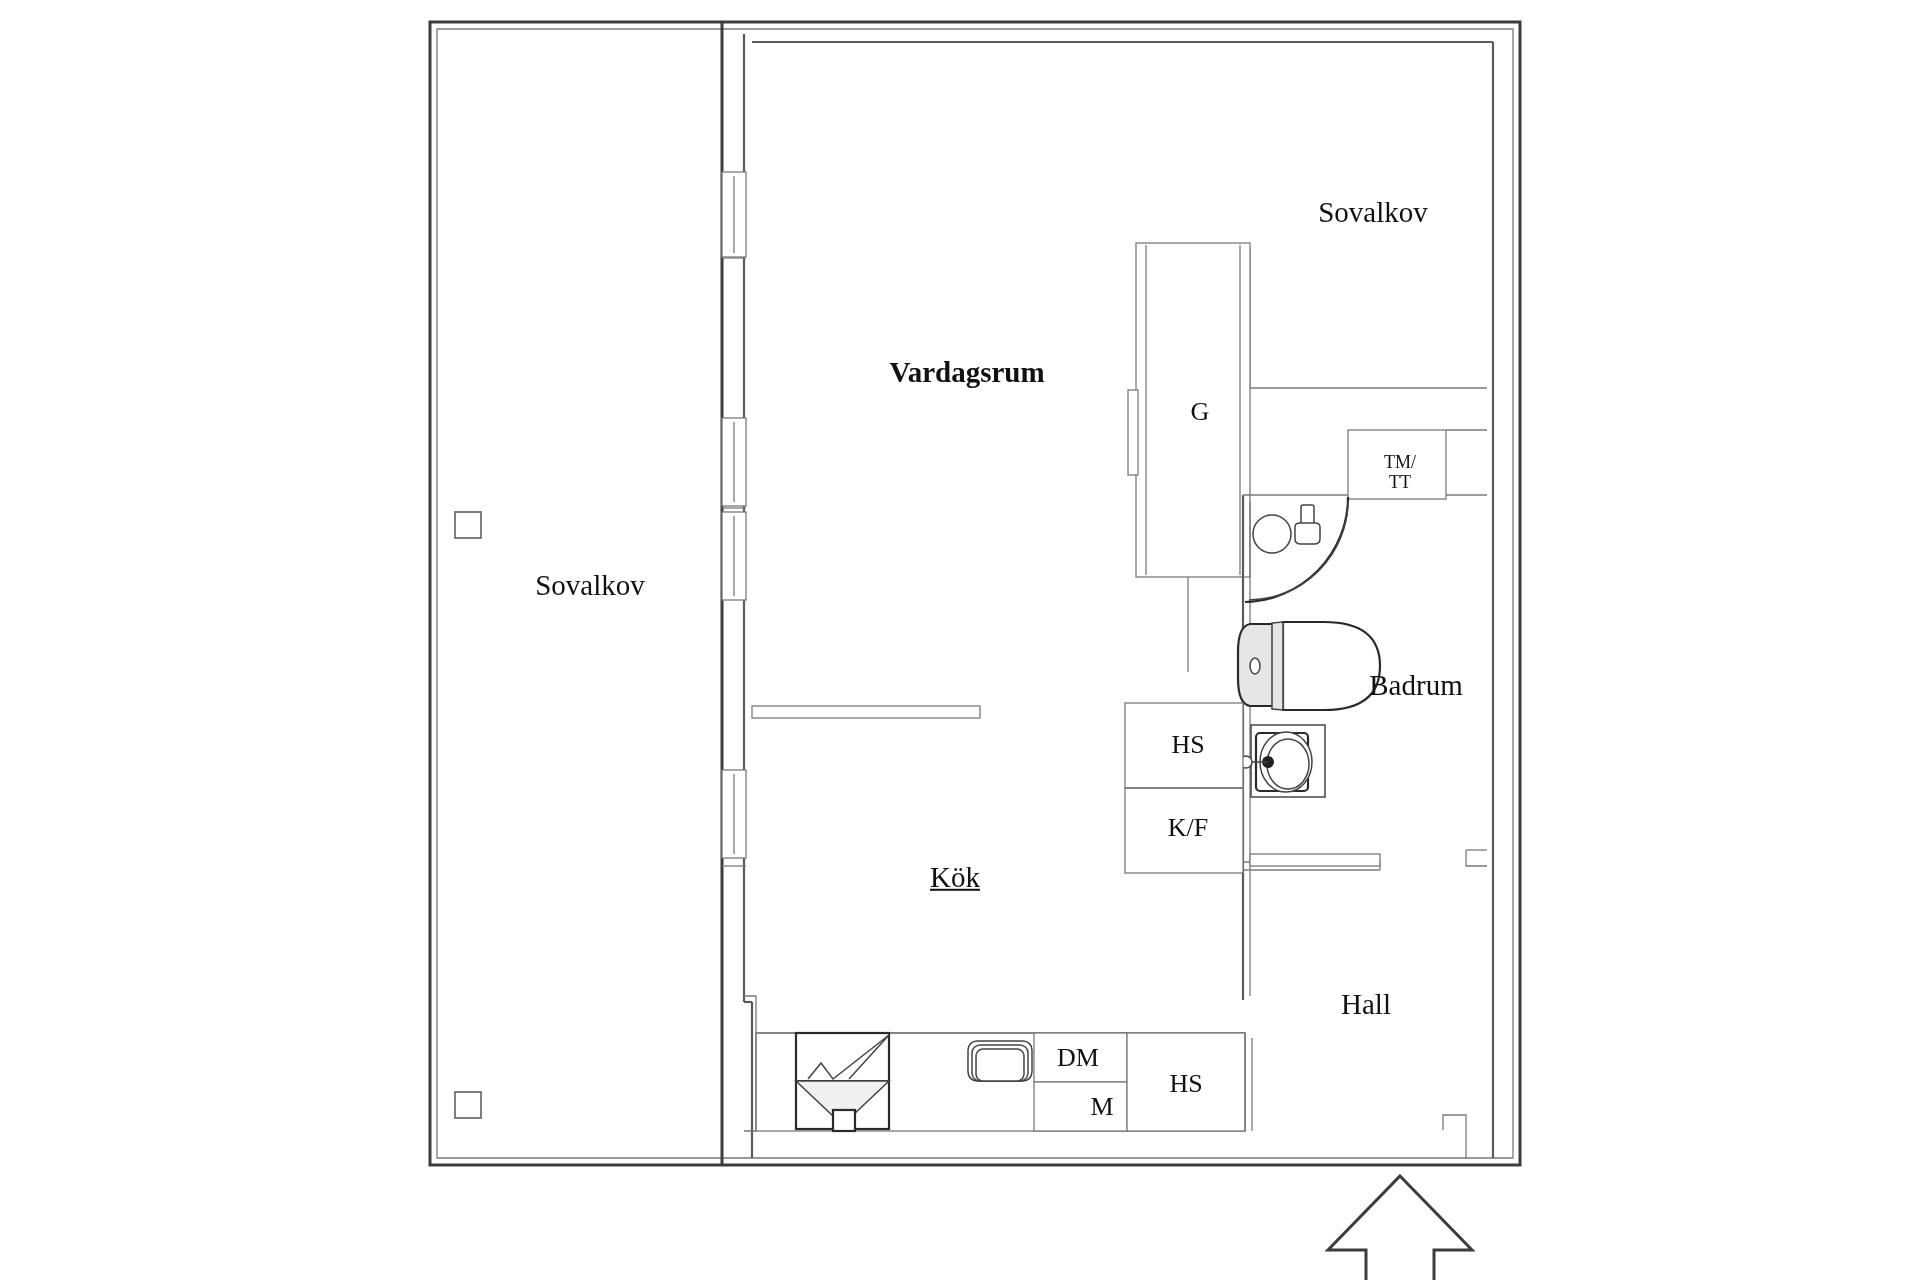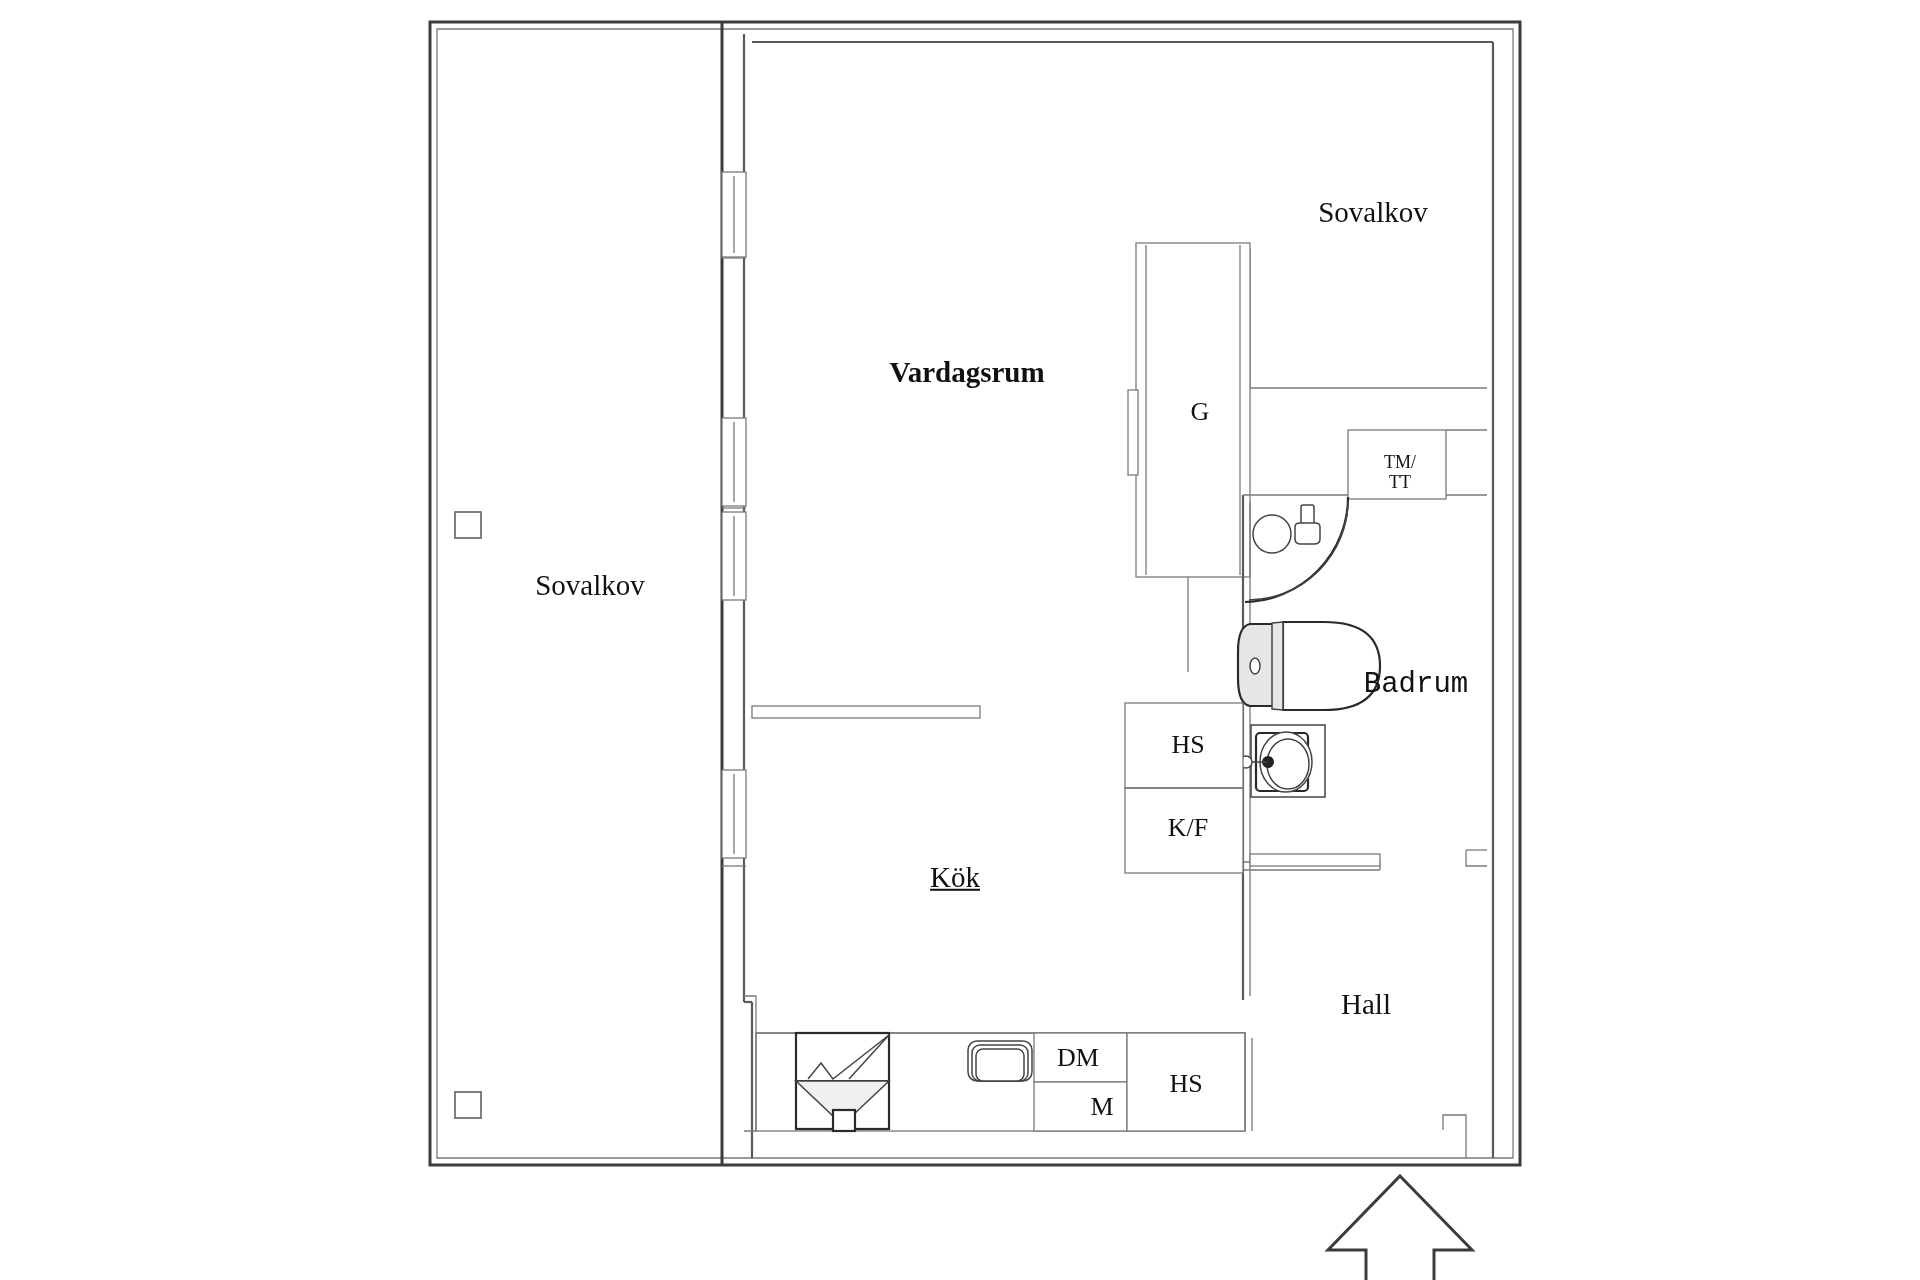--- a/index.html
+++ b/index.html
@@ -241,21 +241,21 @@
     </g>
 
   </svg>
 
   <div class="room-label lbl-room" style="left:590px; top:585px;">Sovalkov</div>
 
   <div class="room-label lbl-room" style="left:967px; top:372px;font-weight:bold;">Vardagsrum</div>
 
   <div class="room-label lbl-room" style="left:1373px; top:212px;">Sovalkov</div>
 
-  <div class="room-label lbl-room" style="left:1416px; top:685px;font-family:Liberation Mono, monospace;">Badrum</div>
+  <div class="room-label lbl-room" style="left:1416px; top:685px;">Badrum</div>
 
   <div class="room-label lbl-room" style="left:955px; top:877px;text-decoration:underline;">Kök</div>
 
   <div class="room-label lbl-room" style="left:1366px; top:1004px;font-family:Liberation Serif, serif;">Hall</div>
 
   <div class="room-label lbl-unit" style="left:1200px; top:412px;">G</div>
 
   <div class="room-label lbl-unit-2" style="left:1400px; top:472px;">TM/<br>TT</div>
 
   <div class="room-label lbl-unit" style="left:1188px; top:745px;">HS</div>

